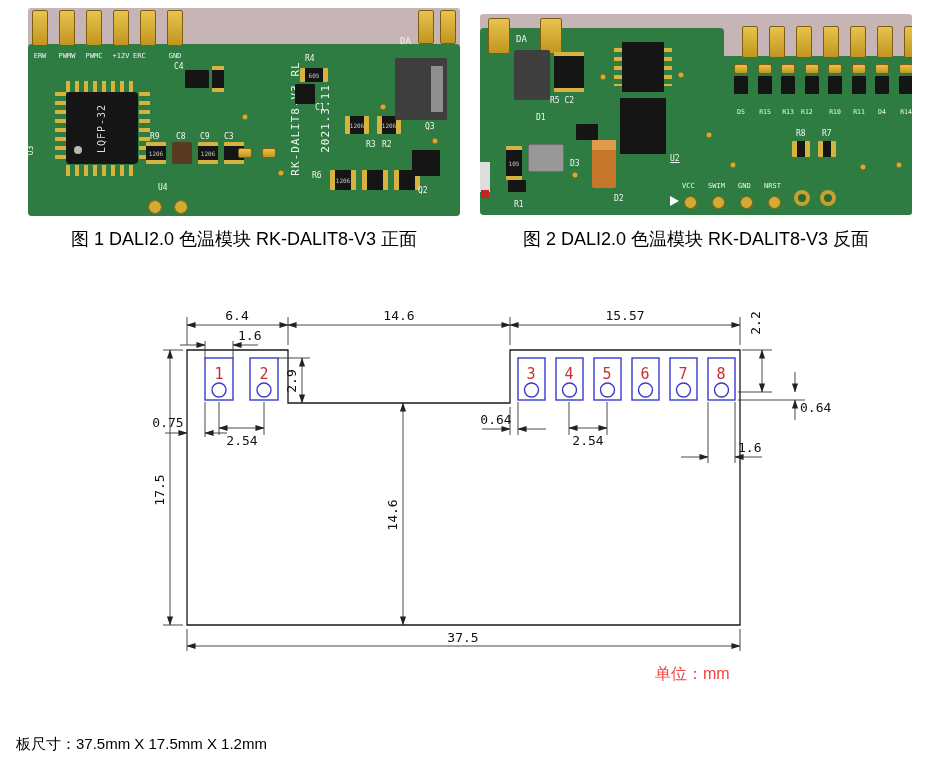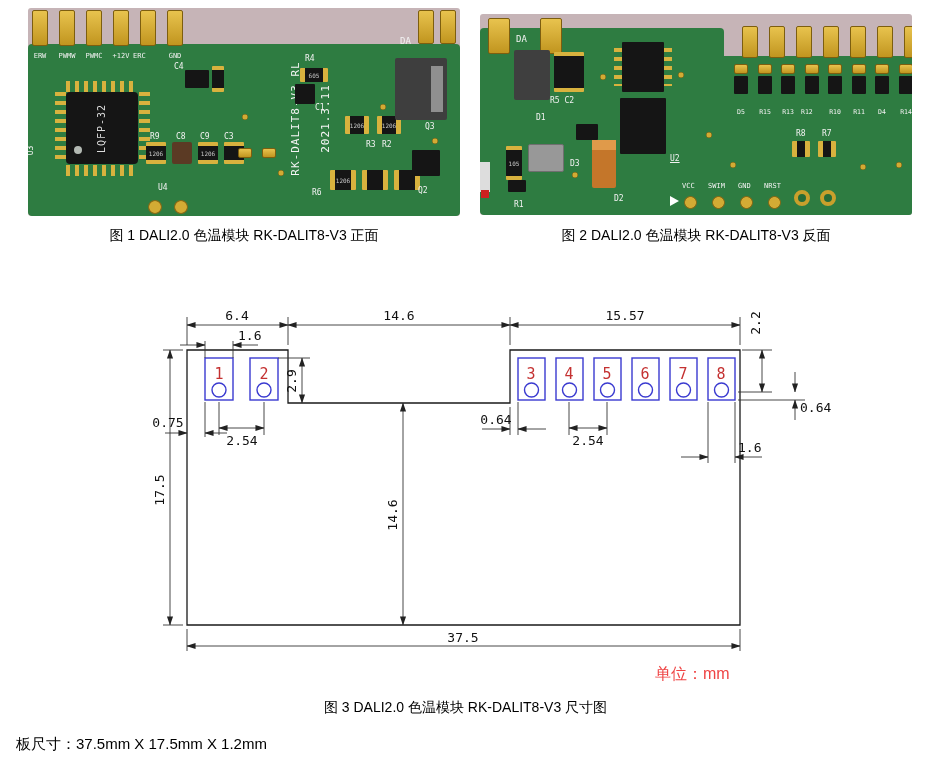--- a/index.html
+++ b/index.html
@@ -9,21 +9,21 @@
   .pad{position:absolute;background:linear-gradient(180deg,#e8c34e,#c1951f);border:1px solid #7d5e0f;box-sizing:border-box;border-radius:2px;}
   .comp{position:absolute;background:#151515;border-radius:1px;}
   .cap{border-top:4px solid #d8b23e;border-bottom:4px solid #d8b23e;box-sizing:border-box;}
   .caph{border-left:5px solid #d8b23e;border-right:5px solid #d8b23e;box-sizing:border-box;}
   .mk{position:absolute;inset:0;display:flex;align-items:center;justify-content:center;color:#c9c9c9;font-style:normal;font-family:"DejaVu Sans Mono",monospace;font-size:6px;}
   .silk{position:absolute;color:#f2f2f2;font-family:"DejaVu Sans Mono",monospace;font-size:8px;white-space:nowrap;}
   .via{position:absolute;border-radius:50%;background:radial-gradient(#d3ab34 55%,#8a6a14 62%);}
   .ring{position:absolute;border-radius:50%;border:4px solid #c9a02c;background:#266c38;box-sizing:border-box;}
   .pinsH{position:absolute;height:11px;background:repeating-linear-gradient(90deg,#d8b23e 0 4px,rgba(0,0,0,0) 4px 9px);}
   .pinsV{position:absolute;width:11px;background:repeating-linear-gradient(180deg,#d8b23e 0 4px,rgba(0,0,0,0) 4px 9px);}
-  .caption{position:absolute;color:#000;font-size:14px;text-align:center;}
+  .caption{position:absolute;color:#000;font-size:18px;text-align:center;}
   .dim{font:13px "DejaVu Sans Mono",monospace;fill:#111;}
   .padnum{font:15px "DejaVu Sans Mono",monospace;fill:#c43131;}
 </style>
 </head>
 <body>
 
 <div id="page">
 
   <div class="photo" style="left:28px;top:8px;width:432px;height:208px;background:#c6b4b7;">
     <div class="abs" style="left:0;top:36px;width:432px;height:172px;background:#2e7c41;border-radius:4px;"></div>
@@ -90,21 +90,21 @@
         <i class="mk">1206</i>
       </div>
     <span class="silk" style="left:338px;top:132px;">R3</span>
     <span class="silk" style="left:354px;top:132px;">R2</span>
 
     <div class="abs" style="left:367px;top:50px;width:52px;height:62px;background:#3e3e3e;border-radius:2px;">
       <div class="abs" style="right:4px;top:8px;width:12px;height:46px;background:#8f8f8f;"></div>
     </div>
     <span class="silk" style="left:397px;top:114px;">Q3</span>
 
-    <span class="silk" style="left:284px;top:180px;">R6</span>
+    <span class="silk" style="left:284px;top:163px;">R6</span>
     <div class="comp caph" style="left:302px;top:162px;width:26px;height:20px;">
         <i class="mk">1206</i>
       </div>
     <div class="comp caph" style="left:334px;top:162px;width:26px;height:20px;"></div>
     <div class="comp caph" style="left:366px;top:162px;width:26px;height:20px;"></div>
     <div class="comp" style="left:384px;top:142px;width:28px;height:26px;"></div>
     <span class="silk" style="left:390px;top:178px;">Q2</span>
 
     <div class="pad" style="left:210px;top:140px;width:14px;height:10px;"></div>
     <div class="pad" style="left:234px;top:140px;width:14px;height:10px;"></div>
@@ -309,16 +309,15 @@
     <text class="dim" x="346" y="129" text-anchor="middle">0.64</text>
     <text class="dim" x="438" y="150" text-anchor="middle">2.54</text>
     <text class="dim" x="650" y="117" text-anchor="start">0.64</text>
     <text class="dim" x="588" y="157" text-anchor="start">1.6</text>
     <text class="dim" x="14" y="195" text-anchor="middle" transform="rotate(-90 14 195)">17.5</text>
     <text class="dim" x="247" y="220" text-anchor="middle" transform="rotate(-90 247 220)">14.6</text>
     <text class="dim" x="313" y="347" text-anchor="middle">37.5</text>
   </svg>
 
   <div class="abs" style="left:655px;top:664px;font-size:16px;color:#ef4444;">单位：mm</div>
-  <div class="caption" style="left:0;top:699px;width:931px;">图 3 DALI2.0 色温模块 RK-DALIT8-V3  尺寸图</div>
   <div class="abs" style="left:16px;top:735px;font-size:15px;color:#000;">板尺寸：37.5mm X 17.5mm X 1.2mm</div>
 
 </div>
 
 </body></html>

